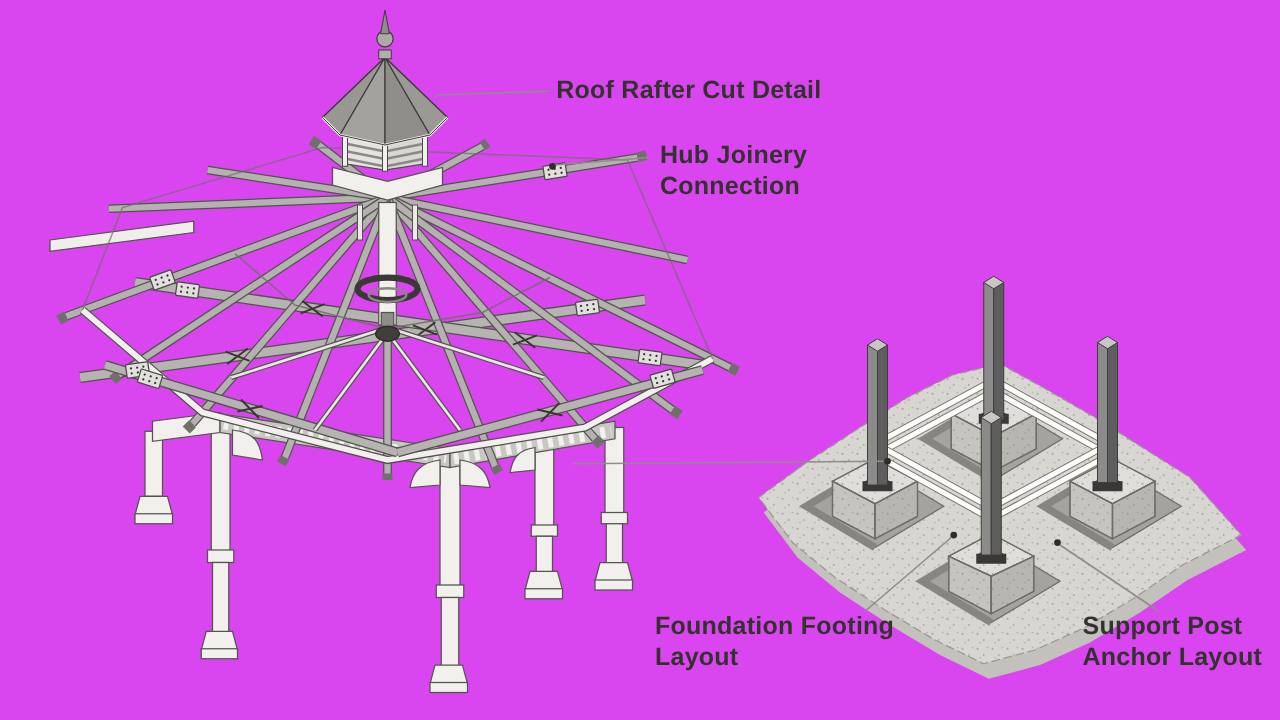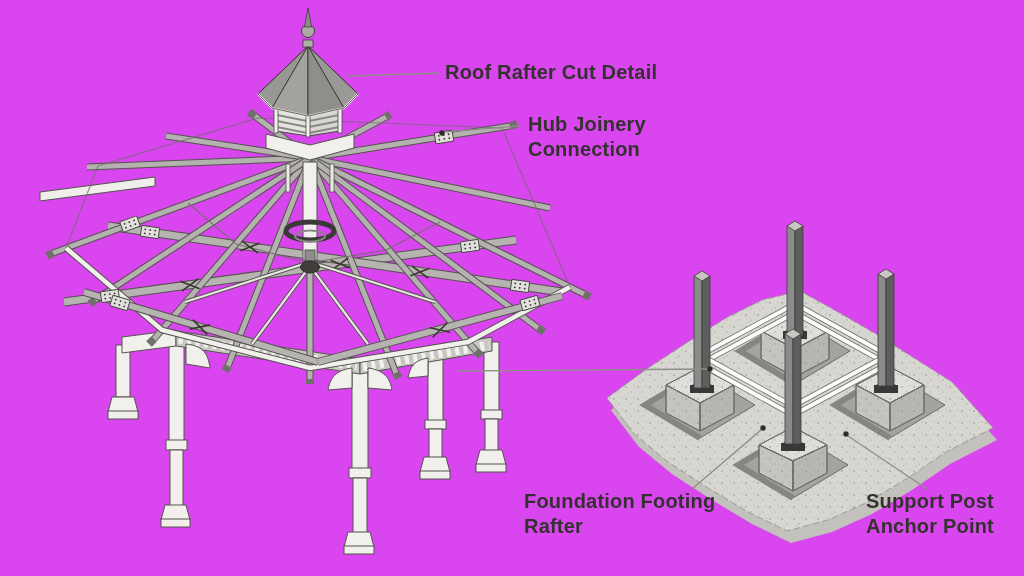--- a/index.html
+++ b/index.html
@@ -361,16 +361,16 @@
       <circle cx="763" cy="428" r="2.7"></circle>
       <circle cx="846" cy="434" r="2.7"></circle>
     </g>
   </g>
 </svg>
 
   <div class="label" id="lbl-roof">Roof Rafter Cut Detail</div>
   <div class="label" id="lbl-hub">Hub Joinery
 Connection</div>
   <div class="label" id="lbl-foundation">Foundation Footing
-Rafter</div>
+Layout</div>
   <div class="label" id="lbl-support">Support Post
-Anchor Point</div>
+Anchor Layout</div>
 </div>
 
 </body></html>

